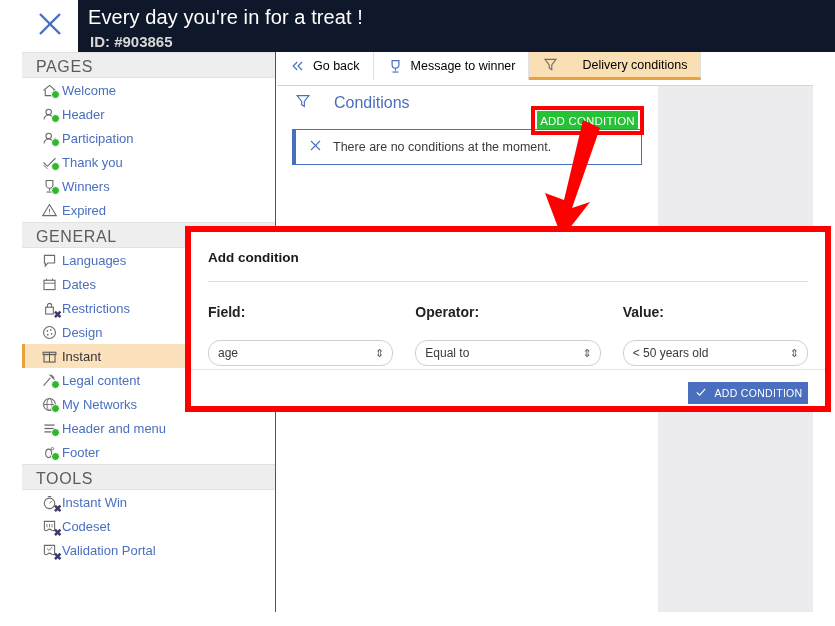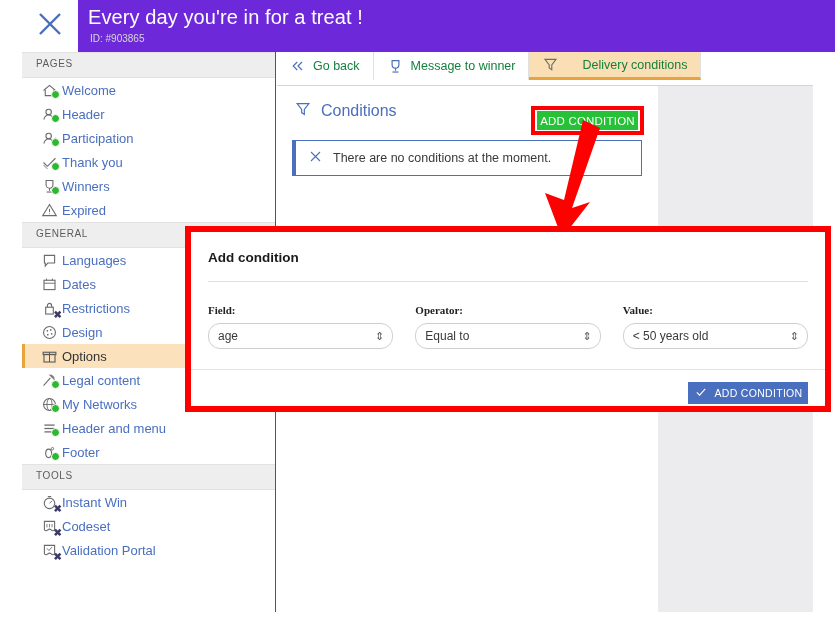--- a/index.html
+++ b/index.html
@@ -35,54 +35,55 @@
     width: 56px; height: 52px;
     background: #ffffff;
     display: flex;
     align-items: center;
     justify-content: center;
   }
   .header-bar {
     position: absolute;
     left: 78px; top: 0;
     right: 0; height: 52px;
-    background: #6d28d9;
+    background: #0f172a;
     padding-left: 10px;
     box-sizing: border-box;
   }
   .header-title {
     color: #ffffff;
     font-size: 20px;
     line-height: 1;
     padding-top: 7px;
     letter-spacing: .1px;
     white-space: nowrap;
   }
   .header-id {
     color: #d8d8d8;
-    font-size: 10px;
+    font-size: 15px;
     padding-top: 6px;
     padding-left: 2px;
+    font-weight: bold;
   }
 
   
   .sidebar {
     position: absolute;
     left: 22px; top: 52px;
     width: 254px;
     height: 560px;
     background: #ffffff;
     border-right: 1px solid #555;
     box-sizing: border-box;
     overflow: hidden;
   }
   .section-head {
     background: #eeeeee;
     color: #5c5c5c;
-    font-size: 10px;
+    font-size: 16px;
     letter-spacing: .6px;
     padding: 5px 0 19px 14px;
     height: 19px;
     box-sizing: border-box;
     border-top: 1px solid #e2e2e2;
     border-bottom: 1px solid #e2e2e2;
   }
   .nav-item {
     display: flex;
     align-items: center;
@@ -157,60 +158,60 @@
     border-bottom: 1px solid #d4d4d4;
     background: #ffffff;
     box-sizing: border-box;
   }
   .tab {
     display: flex;
     align-items: center;
     gap: 7px;
     padding: 0 13px;
     font-size: 12.5px;
-    color: #15803d;
+    color: #000000;
     border-right: 1px solid #e0e0e0;
     cursor: pointer;
     height: 28px;
     box-sizing: border-box;
   }
   .tab.active {
     background: #fbdfb4;
     border-bottom: 3px solid #e8a33d;
     gap: 23px;
   }
   .tab svg { display:block; }
 
   .cond-head {
     position: absolute;
-    left: 294px; top: 100px;
-    display: flex;
-    align-items: center;
-    gap: 9px;
+    left: 294px; top: 92px;
+    display: flex;
+    align-items: center;
+    gap: 22px;
   }
   .cond-title {
     color: #4a6fbf;
     font-size: 16px;
   }
   .addcond-green {
     position: absolute;
     left: 537px; top: 111px;
     width: 101px; height: 19px;
     background: #26c136;
     color: #ffffff;
     font-size: 11.5px;
     display: flex;
     align-items: center;
     justify-content: center;
     cursor: pointer;
     letter-spacing: .2px;
   }
   .empty-box {
     position: absolute;
-    left: 292px; top: 140px;
+    left: 292px; top: 129px;
     width: 350px;
     height: 36px;
     background: #ffffff;
     border: 1px solid #4a6fbf;
     border-left: 4px solid #4a6fbf;
     box-sizing: border-box;
     display: flex;
     align-items: center;
     gap: 10px;
     padding-left: 12px;
@@ -267,25 +268,24 @@
   }
   .fields {
     position: absolute;
     left: 17px; top: 72px;
     width: 600px;
     display: flex;
     gap: 22px;
   }
   .field { width: 188px; }
   .field-label {
-    font-size: 11px;
+    font-size: 14px;
     font-weight: bold;
     color: #222222;
-    margin-bottom: 7px;
-    font-family: Liberation Serif, serif;
+    margin-bottom: 20px;
   }
   .select {
     position: relative;
     height: 26px;
     border: 1px solid #cfcfcf;
     border-radius: 12px;
     background: #ffffff;
     display: flex;
     align-items: center;
     padding-left: 9px;
@@ -466,21 +466,21 @@
     </div>
 
     <div class="nav-item active">
       <span class="nav-ico">
         <svg width="17" height="17" viewBox="0 0 20 20">
             <rect x="3.5" y="7.5" width="13" height="9" fill="none" stroke="#5a5a5a" stroke-width="1.3"></rect>
             <rect x="2.5" y="5" width="15" height="2.8" fill="none" stroke="#5a5a5a" stroke-width="1.3"></rect>
             <line x1="10" y1="5" x2="10" y2="16.5" stroke="#5a5a5a" stroke-width="1.2"></line>
           </svg>
       </span>
-      <span class="nav-label">Options</span>
+      <span class="nav-label">Instant</span>
     </div>
 
     <div class="nav-item">
       <span class="nav-ico">
         <svg width="17" height="17" viewBox="0 0 20 20">
             <line x1="3" y1="16" x2="11" y2="7" stroke="#6b6b6b" stroke-width="1.3"></line>
             <line x1="10" y1="3" x2="16" y2="9" stroke="#6b6b6b" stroke-width="1.3"></line>
             <line x1="12" y1="3.5" x2="15.5" y2="7" stroke="#6b6b6b" stroke-width="1.3"></line>
           </svg>
         <span class="badge"></span>

